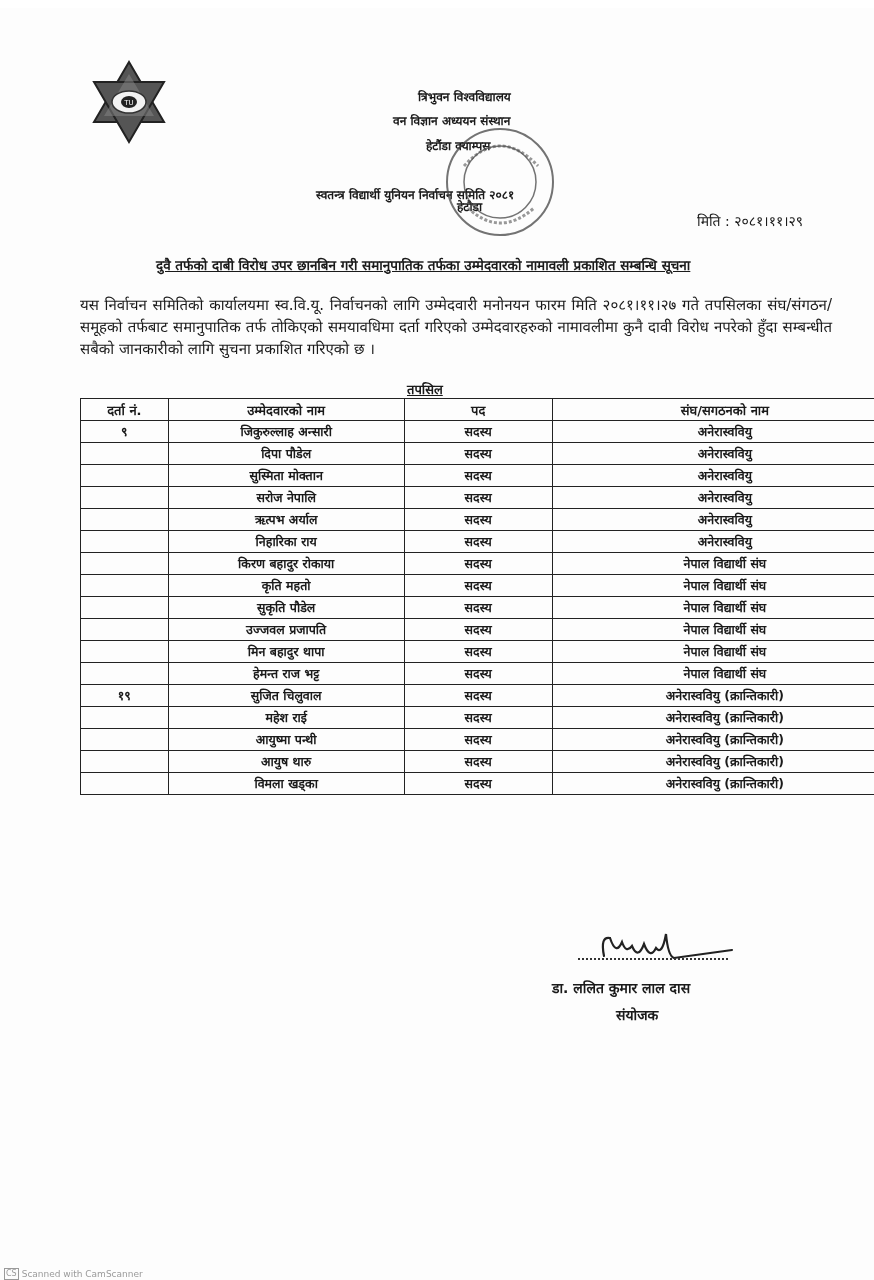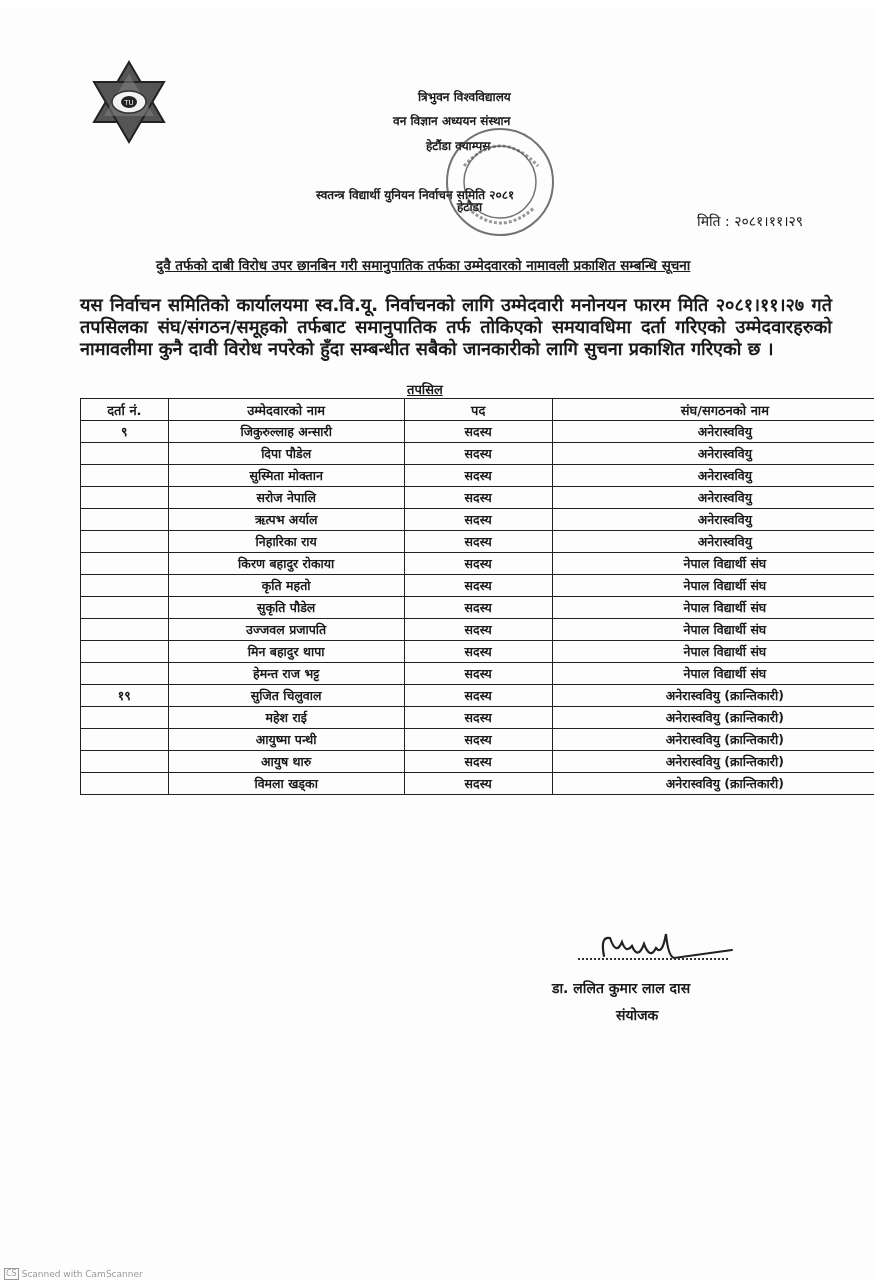--- a/index.html
+++ b/index.html
@@ -10,22 +10,22 @@
   .hdr-line { position:absolute; font-size:12px; font-weight:bold; white-space:nowrap; }
   .h1 { left:418px; top:80px; }
   .h2 { left:393px; top:104px; }
   .h3 { left:417px; top:129px;margin-left:9px; }
   .h4 { left:457px; top:154px;margin-top:36px; }
   .h5 { left:316px; top:178px; }
   .stamp { position:absolute; left:444px; top:118px; width:112px; height:112px; }
   .date { position:absolute; left:697px; top:203px; font-size:14px; white-space:nowrap; }
   .subject { position:absolute; left:135px; top:248px; font-size:13.5px; font-weight:bold;
              text-decoration:underline; white-space:nowrap;margin-left:21px; }
-  .para { position:absolute; left:80px; top:286px; width:752px; font-size:18px; line-height:22px;
-          text-align:justify; font-weight:700; }
+  .para { position:absolute; left:80px; top:286px; width:752px; font-size:15px; line-height:22px;
+          text-align:justify; font-weight:400; }
   .tbl-caption { position:absolute; left:407px; top:372px; font-size:13px; font-weight:bold;
                  text-decoration:underline; }
   table.list { position:absolute; left:80px; top:390px; width:818px; border-collapse:collapse;
                font-size:12.5px; font-weight:600; }
   table.list th, table.list td { border:1.5px solid #222; height:21px; padding:0 4px; text-align:center;
                white-space:nowrap; }
   table.list th { font-weight:bold; font-size:13px; }
   col.c1 { width:77px; } col.c2 { width:207px; } col.c3 { width:130px; } col.c4 { width:303px; }
   .sig-mark { position:absolute; left:596px; top:918px; width:140px; height:46px; }
   .sig-dots { position:absolute; left:578px; top:950px; width:150px; border-bottom:2px dotted #333; }

